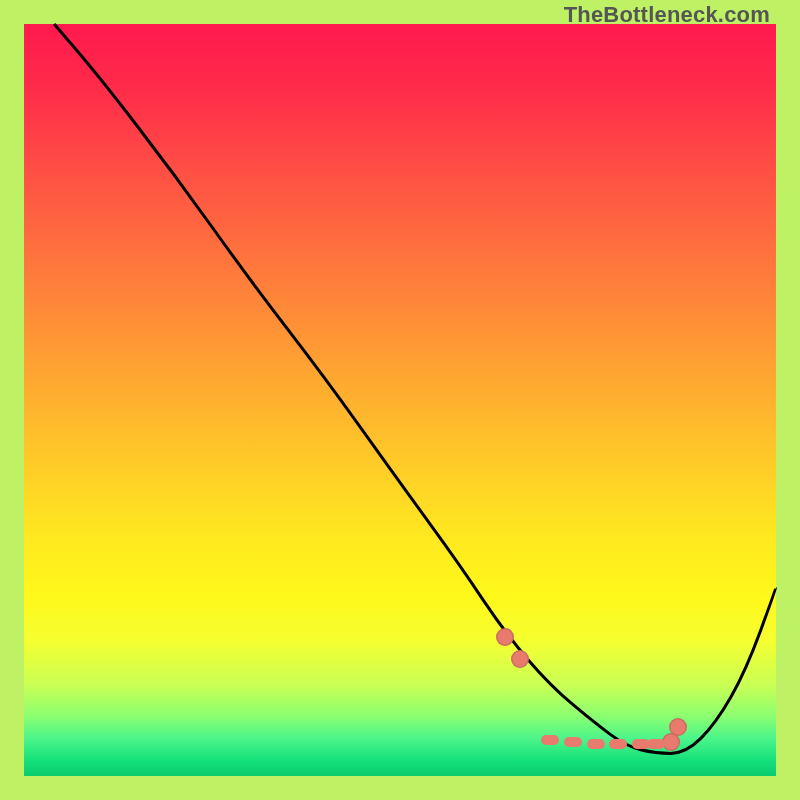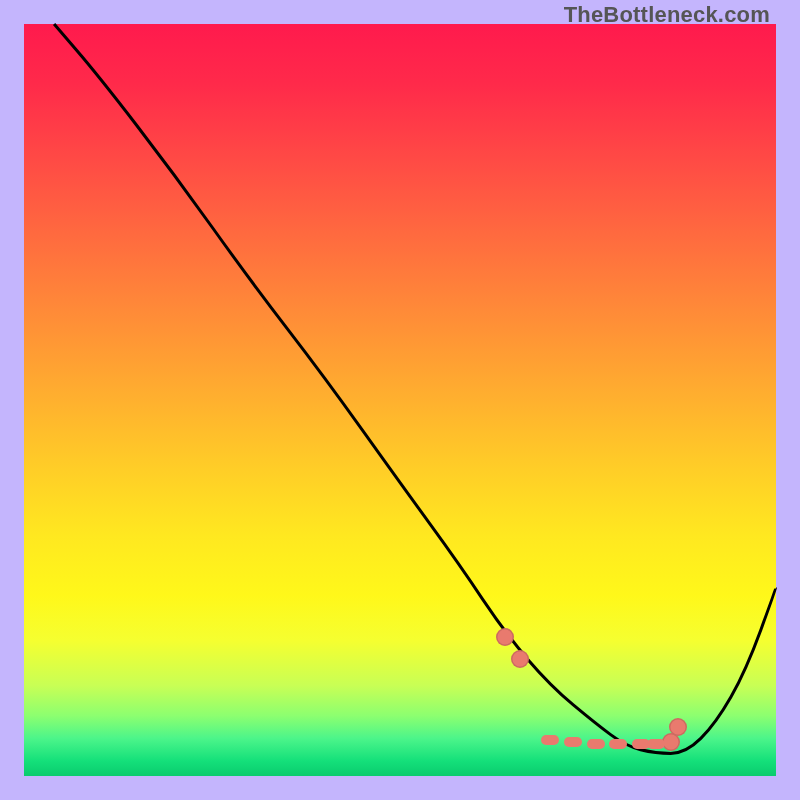--- a/index.html
+++ b/index.html
@@ -7,21 +7,21 @@
     padding: 0;
     width: 800px;
     height: 800px;
     background: #000;
     font-family: Arial, Helvetica, sans-serif;
   }
   .stage {
     position: relative;
     width: 800px;
     height: 800px;
-    background: #c4b5fd;
+    background: #bef264;
   }
   .plot {
     position: absolute;
     left: 24px;
     top: 24px;
     width: 752px;
     height: 752px;
     background: linear-gradient(to bottom,
       #ff1a4d 0%,
       #ff2a4a 8%,

